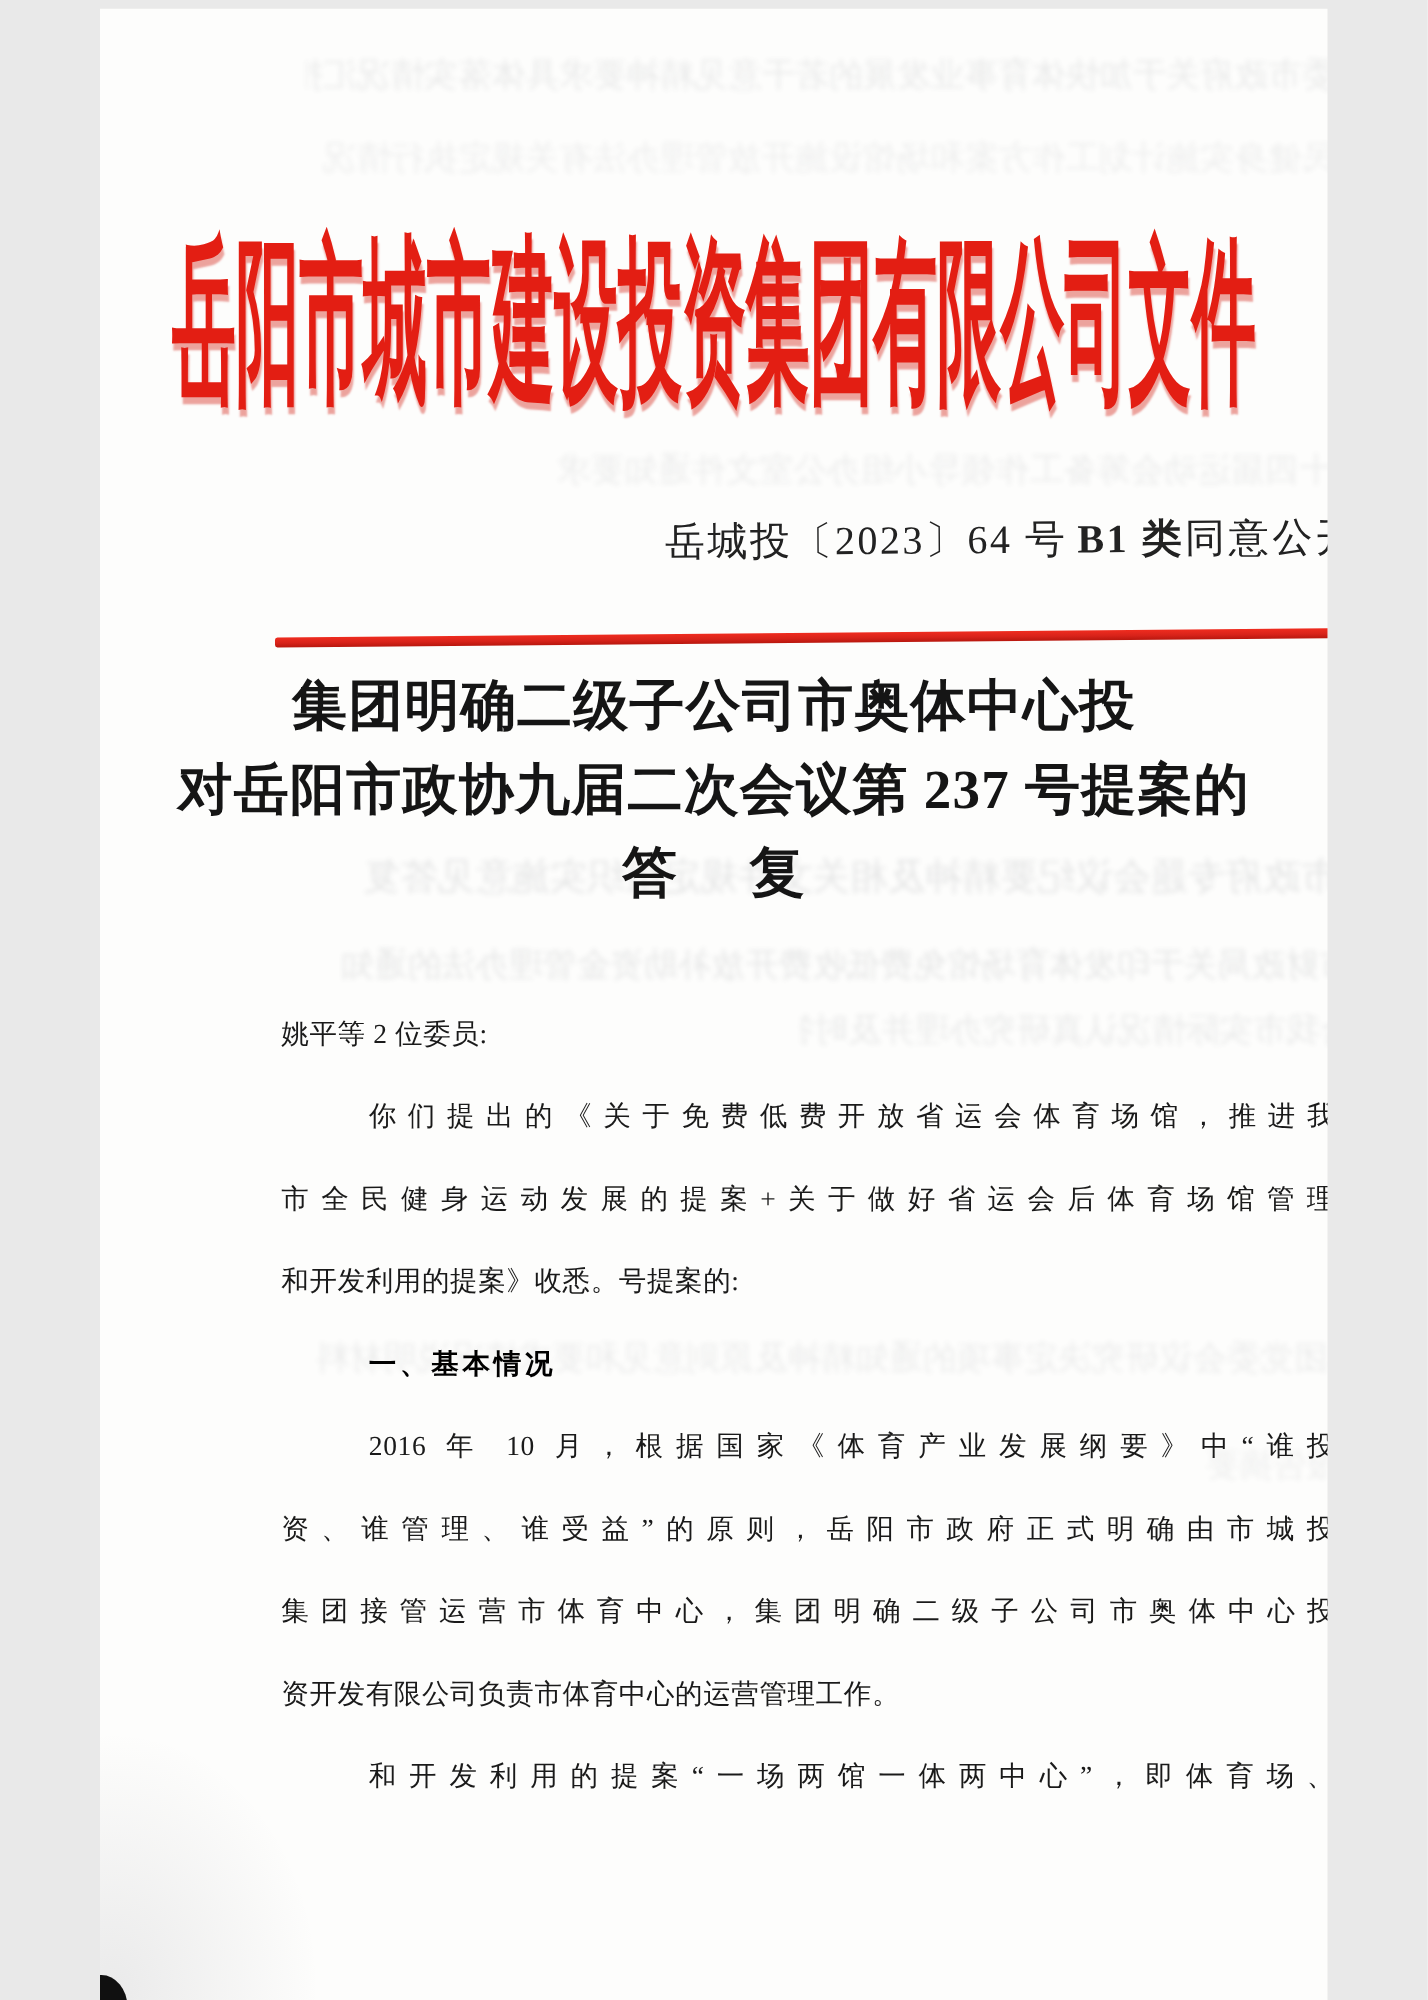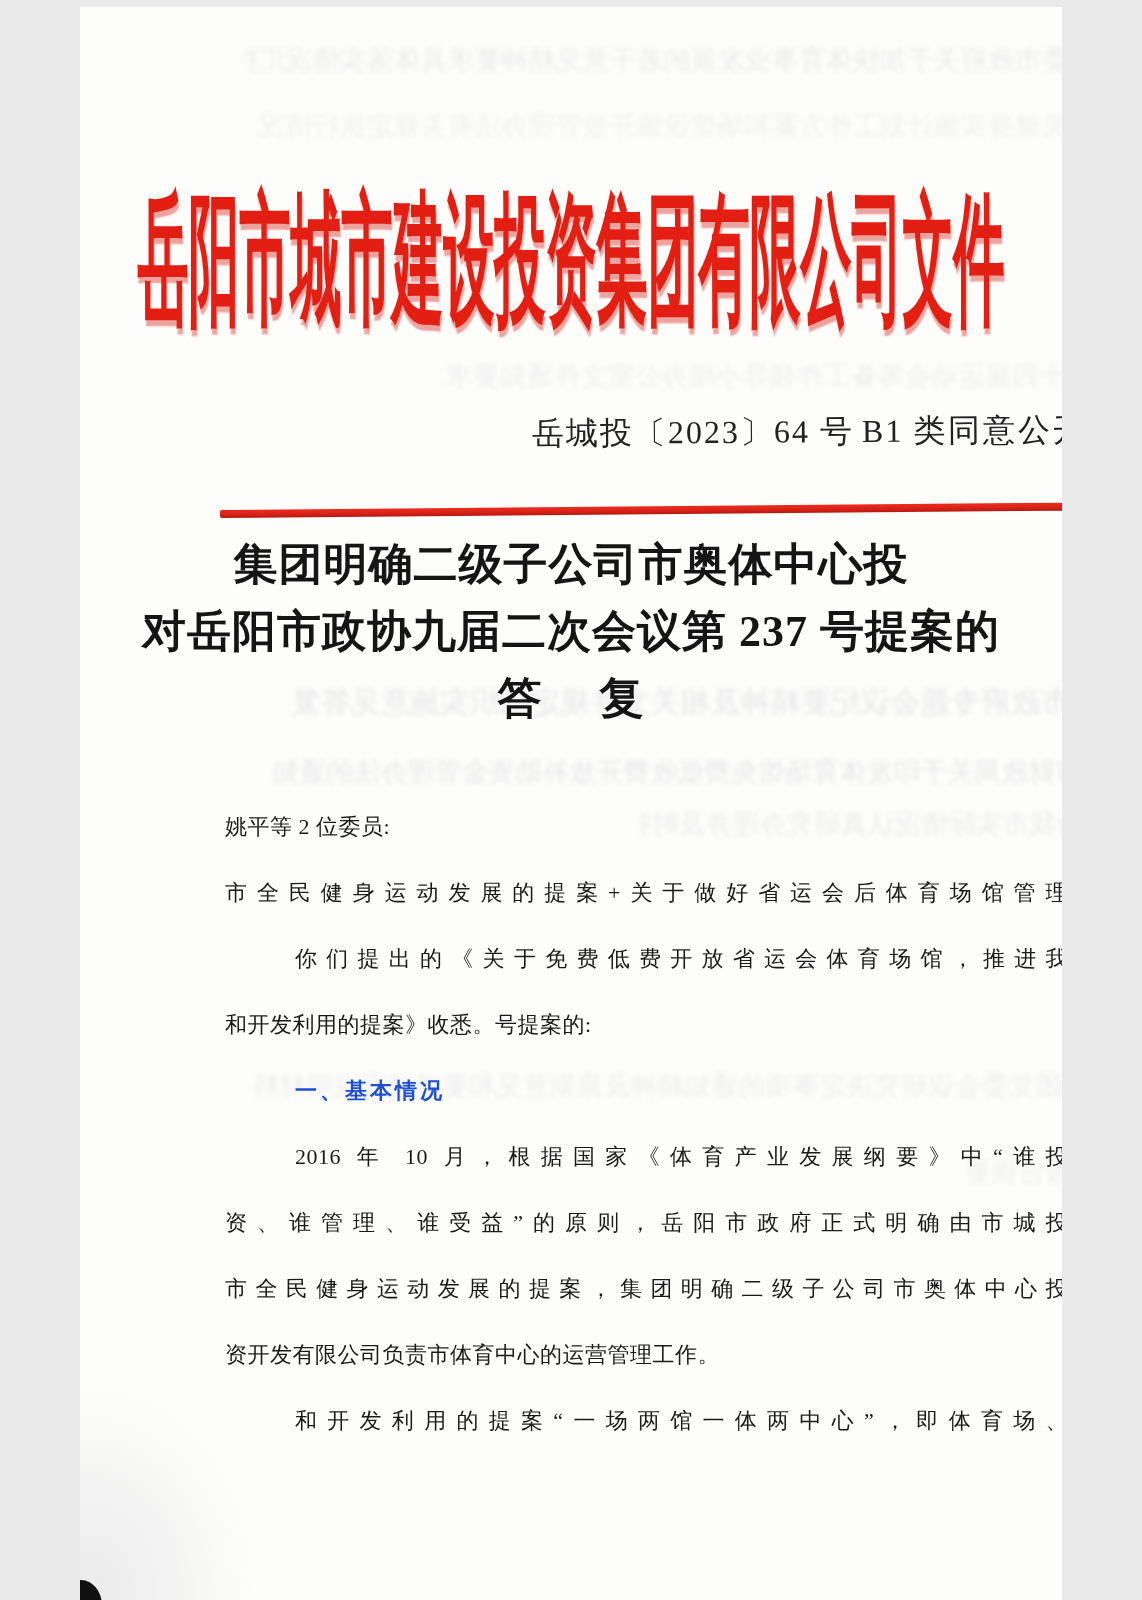--- a/index.html
+++ b/index.html
@@ -60,21 +60,21 @@
     left: 0;
     width: 100%;
     height: 44px;
     font-size: 32px;
     line-height: 44px;
     transform: rotate(-0.4deg);
     color: #222;
   }
   .docline span { position: absolute; white-space: nowrap; }
   .doc-number    { left: 452px; letter-spacing: 2px; }
-  .doc-class     { left: 782px; letter-spacing: 2px; }
+  .doc-class     { left: 782px; letter-spacing: 2px; font-weight: bold; }
   .doc-publicity { left: 868px; letter-spacing: 3px; }
 
   
   .red-rule {
     position: absolute;
     top: 503px;
     left: 140px;
     width: 866px;
     height: 8px;
     background: linear-gradient(180deg, #ef2c1f 0%, #d8231a 55%, #b8170e 100%);
@@ -108,21 +108,21 @@
     line-height: 66px;
     color: #1a1a1a;
   }
   .line { height: 66px; letter-spacing: 0.5px; }
   .l-indent { padding-left: 70px; }
   .l-just { text-align: justify; text-align-last: justify; }
   .l-head {
     font-family: "Liberation Sans", "DejaVu Sans", sans-serif;
     font-weight: bold;
     letter-spacing: 3px;
-    color: #1d4ed8;
+    color: #000000;
   }
 
   
   .corner-shadow {
     position: absolute;
     left: -50px;
     bottom: -40px;
     width: 240px;
     height: 280px;
     background: radial-gradient(ellipse at 25% 80%, rgba(70, 70, 80, 0.10), rgba(0,0,0,0) 65%);
@@ -163,27 +163,27 @@
   <div class="red-rule"></div>
 
   <div class="doc-title">
     <div class="t-line">集团明确二级子公司市奥体中心投</div>
     <div class="t-line">对岳阳市政协九届二次会议第 237 号提案的</div>
     <div class="t-line">答　 复</div>
   </div>
 
   <div class="body-text">
     <div class="line">姚平等 2 位委员:</div>
+    <div class="line l-indent l-just">你们提出的《关于免费低费开放省运会体育场馆，推进我</div>
     <div class="line l-just">市全民健身运动发展的提案+关于做好省运会后体育场馆管理</div>
-    <div class="line l-indent l-just">你们提出的《关于免费低费开放省运会体育场馆，推进我</div>
     <div class="line">和开发利用的提案》收悉。号提案的:</div>
     <div class="line l-indent l-head">一、基本情况</div>
     <div class="line l-indent l-just">2016 年 10 月，根据国家《体育产业发展纲要》中“谁投</div>
     <div class="line l-just">资、谁管理、谁受益”的原则，岳阳市政府正式明确由市城投</div>
-    <div class="line l-just">市全民健身运动发展的提案，集团明确二级子公司市奥体中心投</div>
+    <div class="line l-just">集团接管运营市体育中心，集团明确二级子公司市奥体中心投</div>
     <div class="line">资开发有限公司负责市体育中心的运营管理工作。</div>
     <div class="line l-indent l-just">和开发利用的提案“一场两馆一体两中心”，即体育场、</div>
   </div>
 
   <div class="corner-shadow"></div>
   <div class="corner-blob"></div>
 
 </div>
 
 </body></html>

